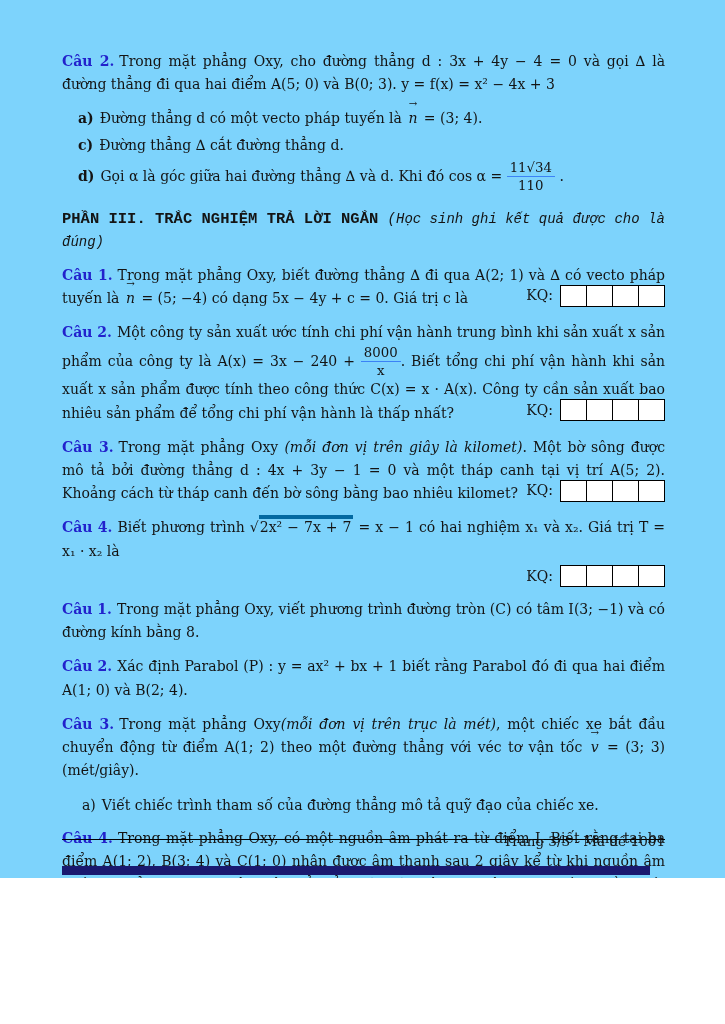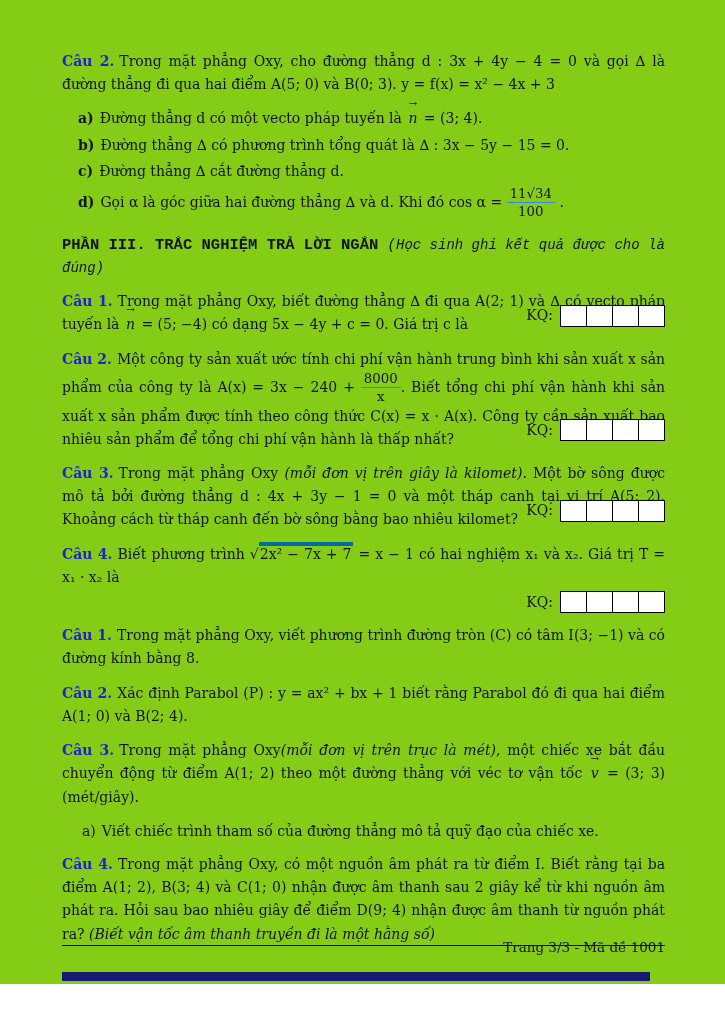--- a/index.html
+++ b/index.html
@@ -1,19 +1,19 @@
 <!DOCTYPE html>
 <html><head>
 <meta charset="utf-8">
 <style>
   html,body { margin:0; padding:0; background:#ffffff; }
   .page {
     position:relative;
-    width:725px; height:984px;
-    background:#84cc16;
+    width:725px; height:878px;
+    background:#7dd3fc;
     box-sizing:border-box;
     padding:50px 60px 0 62px;
     font-family:"DejaVu Serif","Liberation Serif",serif;
     font-size:14px;
     color:#141414;
     overflow:hidden;
     --blue:#2222cc;
     --bar:#191970;
   }
   .q { position:relative; margin:0 0 11px 0; line-height:1.66; text-align:justify; }
@@ -28,21 +28,21 @@
   .vec { position:relative; display:inline-block; font-style:italic; padding:0 2px; }
   .vec .arr { position:absolute; left:0; right:0; top:-0.8em; font-size:0.72em; font-style:normal; text-align:center; line-height:1; }
   
   .frac { display:inline-block; vertical-align:middle; text-align:center; line-height:1.15; font-size:0.95em; }
   .frac .num { display:block; border-bottom:1px solid #3b82f6; padding:0 3px 1px 3px; }
   .frac .den { display:block; padding-top:1px; }
   
   .sqrt { white-space:nowrap; }
   .sqrt .rc { border-top:4px solid #0369a1; padding:0 2px 0 1px; }
   
-  .kq { position:absolute; right:0; bottom:9px; display:flex; align-items:center; gap:7px; }
+  .kq { position:absolute; right:0; bottom:3px; display:flex; align-items:center; gap:7px; }
   .kq-cells { display:flex; }
   .kq-cell { width:25px; height:20px; border:1px solid #000; margin-left:-1px; background:#fff; }
   .kq-cell:first-child { margin-left:0; }
   .kq-row { display:flex; justify-content:flex-end; margin:0 0 11px 0; }
   .kq-row .kq { position:static; }
   
   .footer-rule { position:absolute; left:62px; right:60px; bottom:38px; border-top:1px solid #000; }
   .footer-text { position:absolute; right:60px; bottom:29px; font-size:13.5px; }
   .bottom-bar { position:absolute; left:62px; bottom:3px; width:588px; height:9px; background:var(--bar); }
 </style>
@@ -51,27 +51,24 @@
 
 <div class="page" style="--blue: #2222cc; --bar: #191970;">
 
   <p class="q">
     <span class="qlabel">Câu 2.</span><span>Trong mặt phẳng Oxy, cho đường thẳng d : 3x + 4y − 4 = 0 và gọi ∆ là đường thẳng đi qua hai điểm A(5; 0) và B(0; 3). y = f(x) = x² − 4x + 3</span>
   </p>
   <p class="sub">
     <span class="slabel">a)</span><span>Đường thẳng d có một vecto pháp tuyến là </span><span class="vec"><span class="arr">→</span><span>n</span></span><span> = (3; 4).</span>
   </p>
   <p class="sub">
-    <span class="slabel">b)</span><span>Đường thẳng ∆ có phương trình tổng quát là ∆ : 3x − 5y − 15 = 0.</span>
-  </p>
-  <p class="sub">
     <span class="slabel">c)</span><span>Đường thẳng ∆ cắt đường thẳng d.</span>
   </p>
   <p class="sub">
-    <span class="slabel">d)</span><span>Gọi α là góc giữa hai đường thẳng ∆ và d. Khi đó cos α = </span><span class="frac"><span class="num">11√34</span><span class="den">100</span></span><span> .</span>
+    <span class="slabel">d)</span><span>Gọi α là góc giữa hai đường thẳng ∆ và d. Khi đó cos α = </span><span class="frac"><span class="num">11√34</span><span class="den">110</span></span><span> .</span>
   </p>
 
   <div class="section">
     <span>PHẦN III. TRẮC NGHIỆM TRẢ LỜI NGẮN</span>
     <span class="sub-it">(Học sinh ghi kết quả được cho là đúng)</span>
   </div>
 
   <p class="q">
     <span class="qlabel">Câu 1.</span><span>Trong mặt phẳng Oxy, biết đường thẳng ∆ đi qua A(2; 1) và ∆ có vecto pháp tuyến là </span><span class="vec"><span class="arr">→</span><span>n</span></span><span> = (5; −4) có dạng 5x − 4y + c = 0. Giá trị c là</span>
     <span class="kq">

